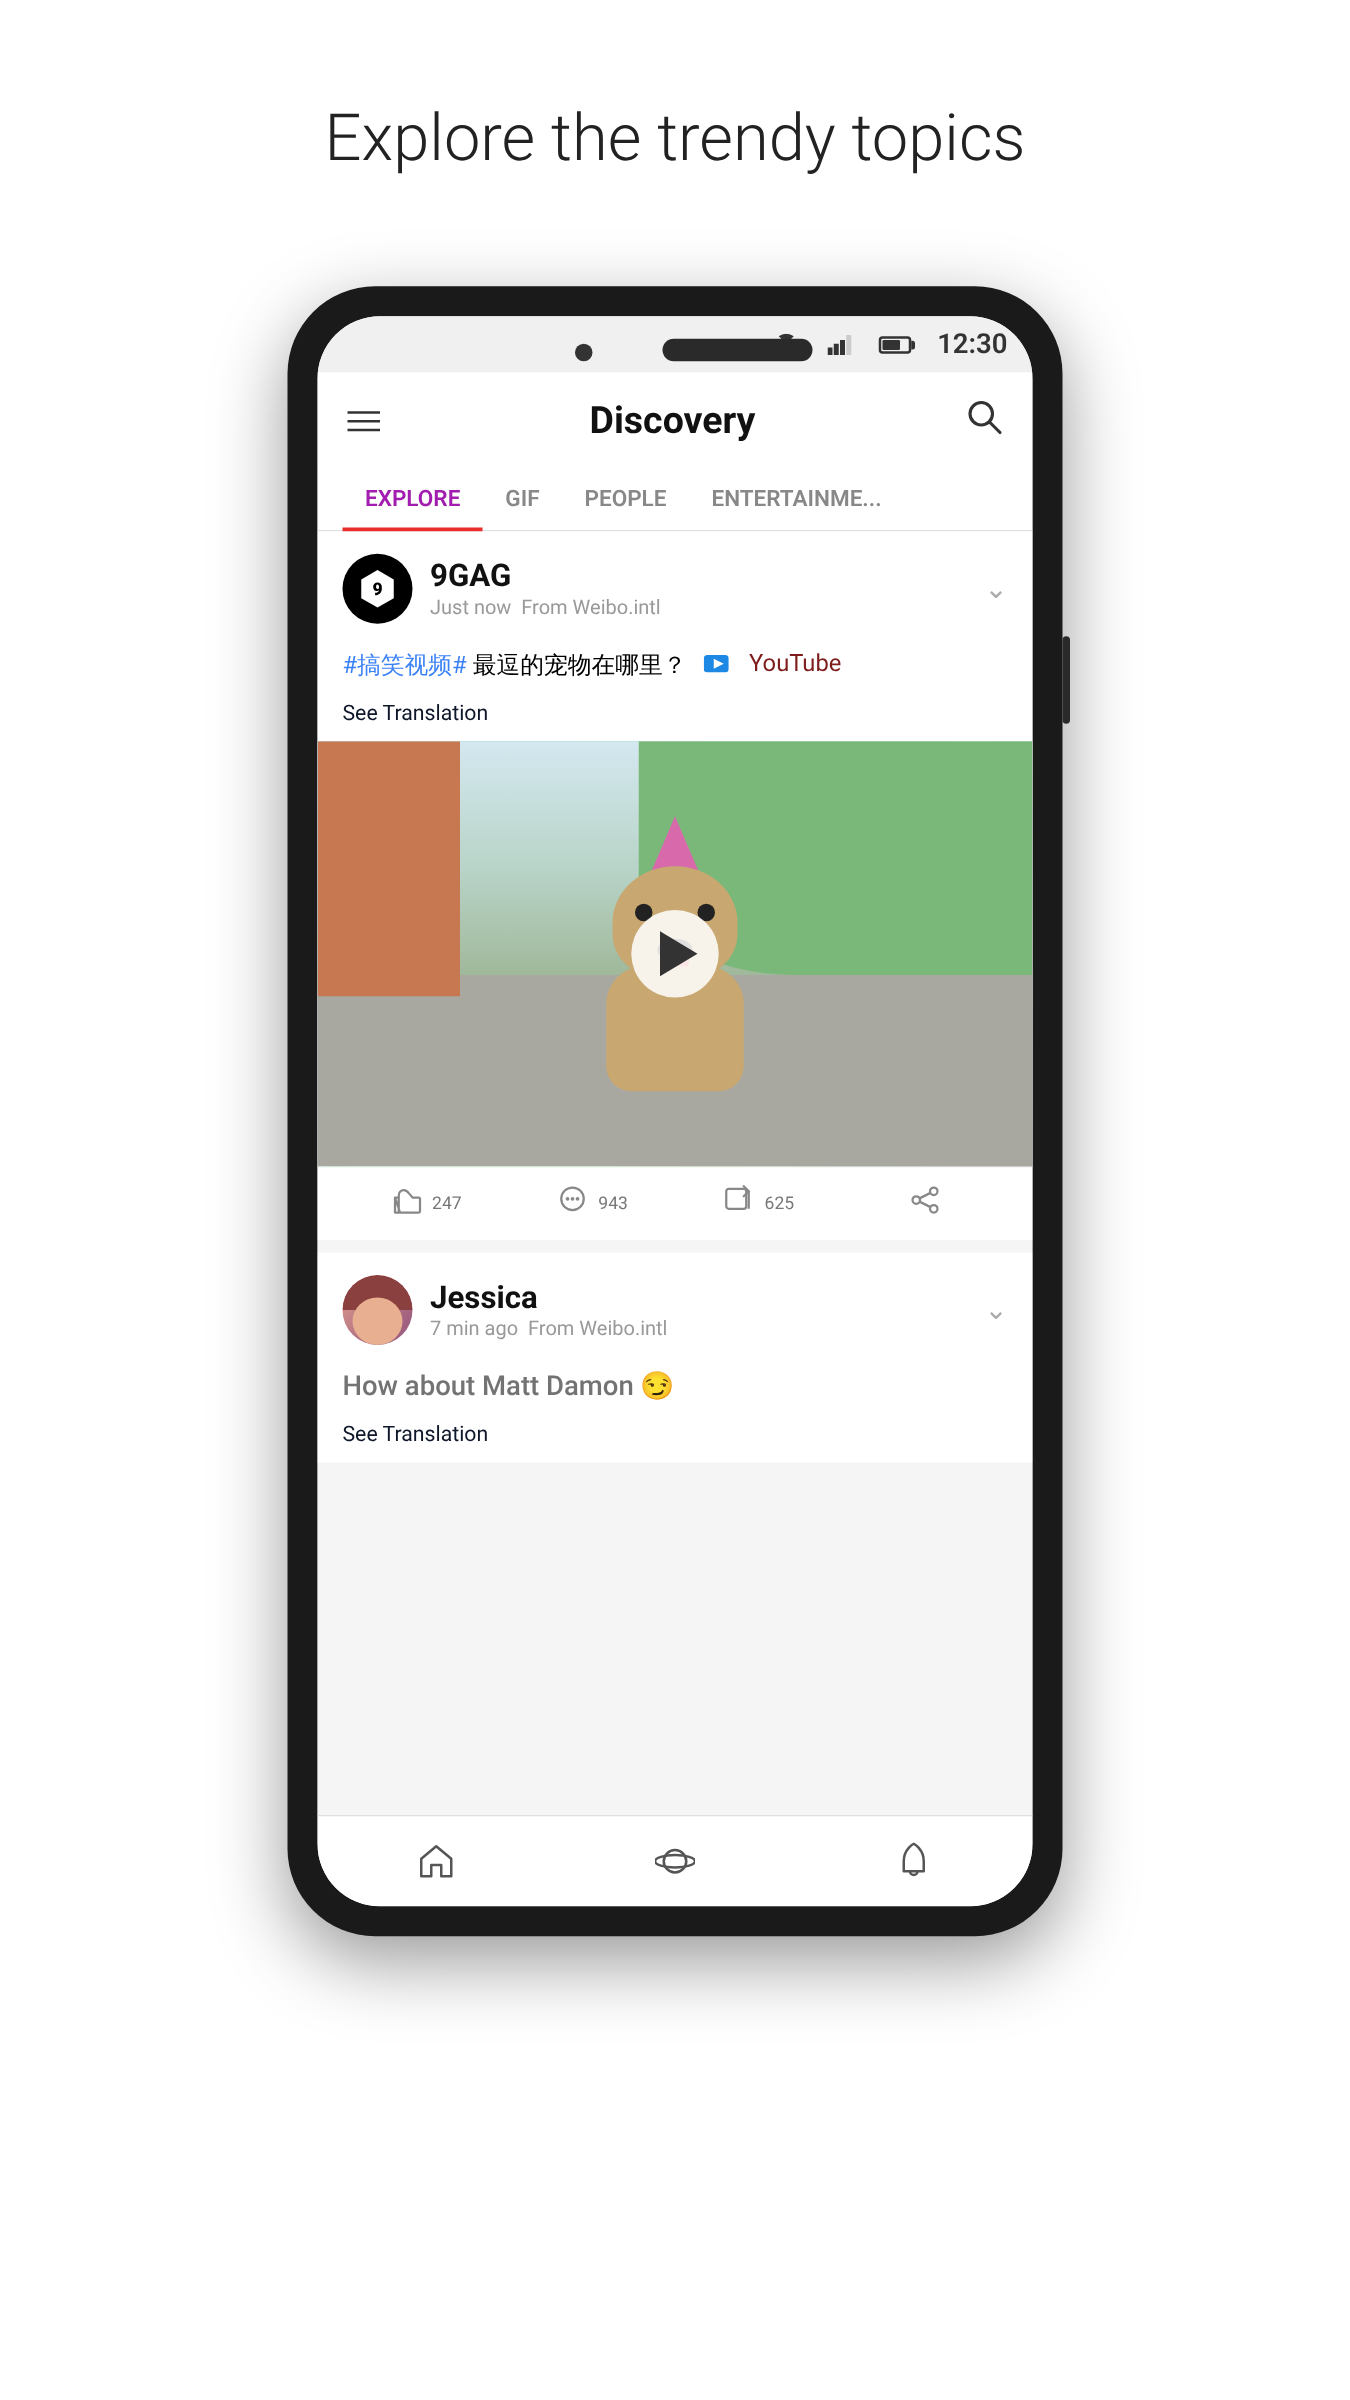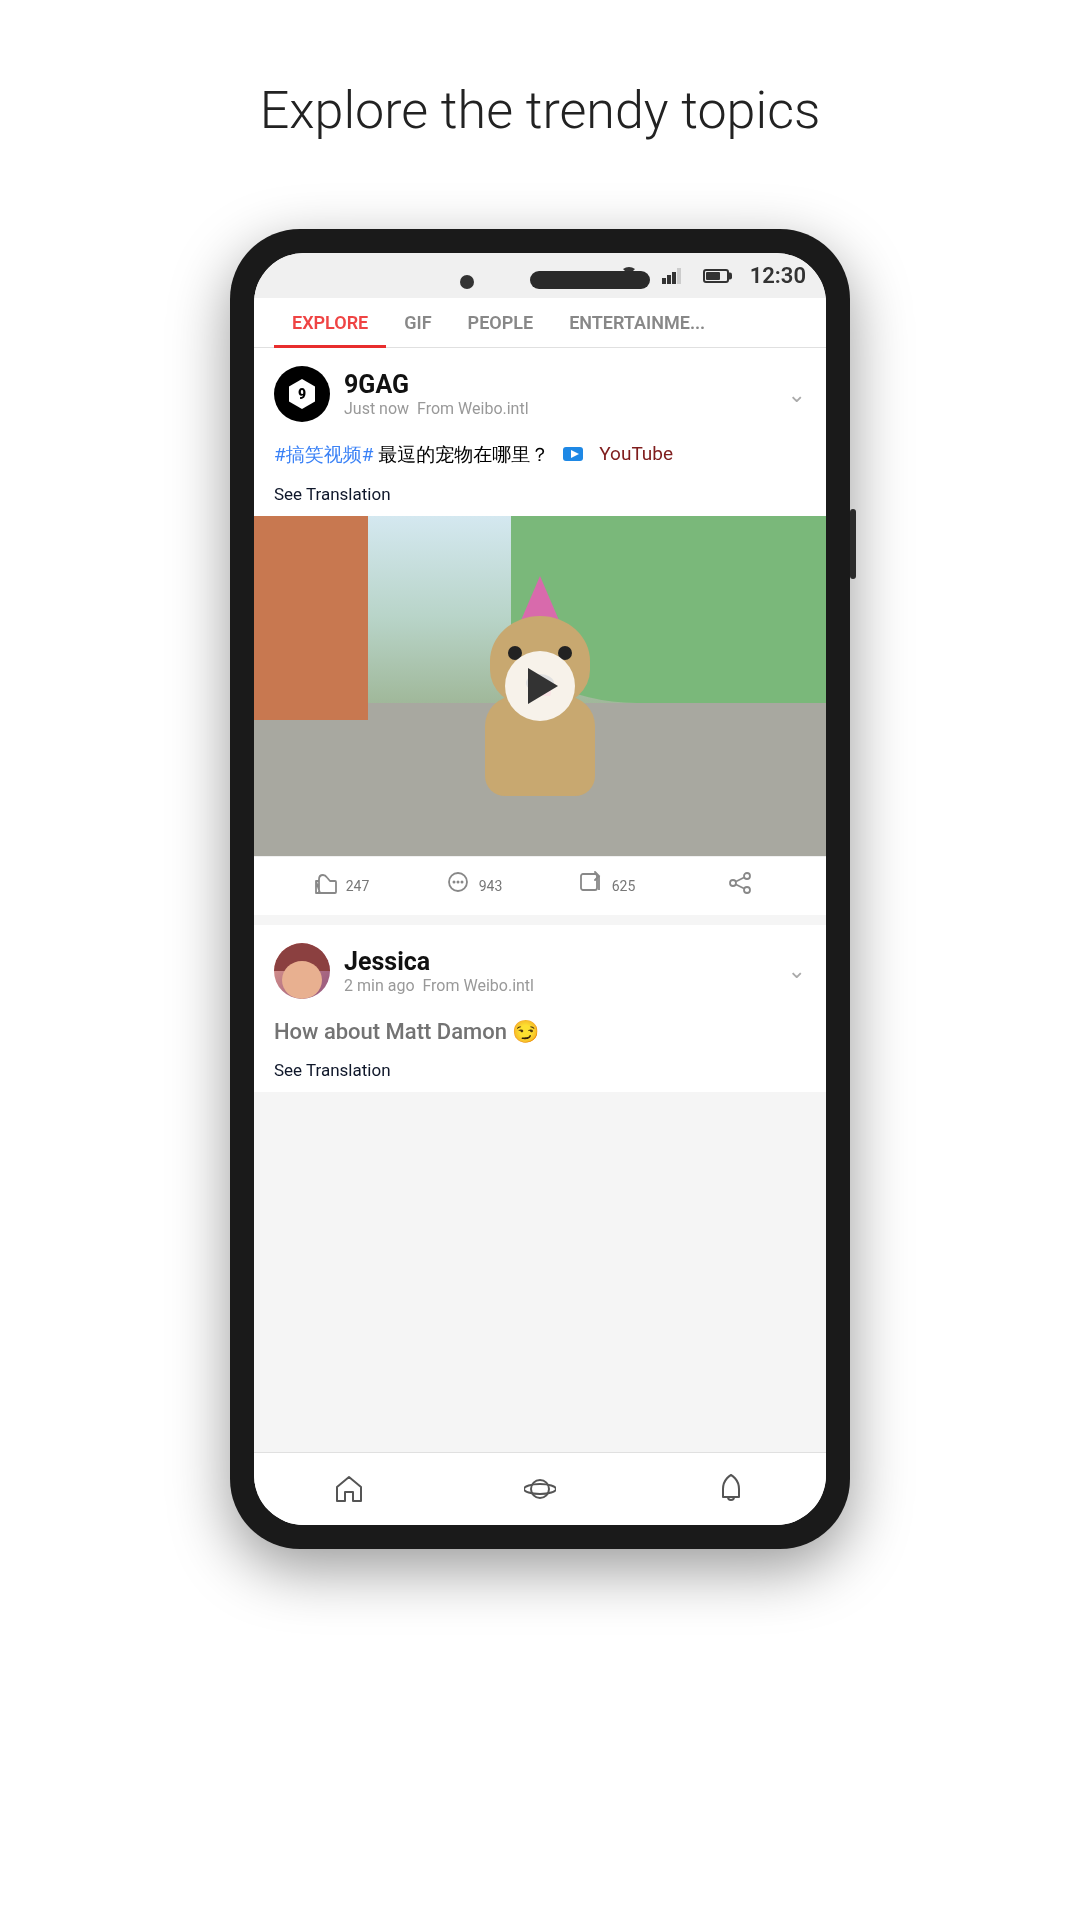--- a/index.html
+++ b/index.html
@@ -176,21 +176,21 @@
       padding: 14px 18px;
       font-size: 18px;
       font-weight: 600;
       color: #888;
       cursor: pointer;
       position: relative;
       white-space: nowrap;
     }
 
     .tab.active {
-      color: #ef4444;
+      color: #a21caf;
     }
 
     .tab.active::after {
       content: '';
       position: absolute;
       bottom: -1px;
       left: 0;
       right: 0;
       height: 3px;
       background: #e82d2d;
@@ -543,20 +543,34 @@
           <rect x="15" y="0" width="4" height="16" fill="#ccc"></rect>
         </svg>
 
         <div class="battery-icon">
           <div class="battery-fill"></div>
         </div>
         <span class="status-time">12:30</span>
       </div>
     </div>
 
+    <div class="app-header">
+      <div class="hamburger-icon">
+        <span></span>
+        <span></span>
+        <span></span>
+      </div>
+      <span class="app-title">Discovery</span>
+      <div class="search-icon-btn">
+        <svg width="30" height="30" viewBox="0 0 30 30">
+          <circle cx="13" cy="13" r="9" fill="none" stroke="#333" stroke-width="2.5"></circle>
+          <line x1="20" y1="20" x2="28" y2="28" stroke="#333" stroke-width="2.5" stroke-linecap="round"></line>
+        </svg>
+      </div>
+    </div>
 
     <div class="tabs">
       <div class="tab active">EXPLORE</div>
       <div class="tab">GIF</div>
       <div class="tab">PEOPLE</div>
       <div class="tab">ENTERTAINME...</div>
     </div>
 
     <div class="feed">
 
@@ -664,21 +678,21 @@
         <div class="post-header">
           <div class="post-header-left">
 
             <div class="jessica-face">
               <div class="jessica-hair"></div>
               <div class="jessica-face-skin"></div>
             </div>
             <div>
               <span class="author-name">Jessica</span>
               <span class="post-meta">
-                <span>2 min ago</span>&nbsp;&nbsp;<span>From Weibo.intl</span>
+                <span>7 min ago</span>&nbsp;&nbsp;<span>From Weibo.intl</span>
               </span>
             </div>
           </div>
           <span class="chevron-down">⌄</span>
         </div>
 
         <div class="second-post-text">How about Matt Damon 😏</div>
         <span class="see-translation">See Translation</span>
       </div>
 

